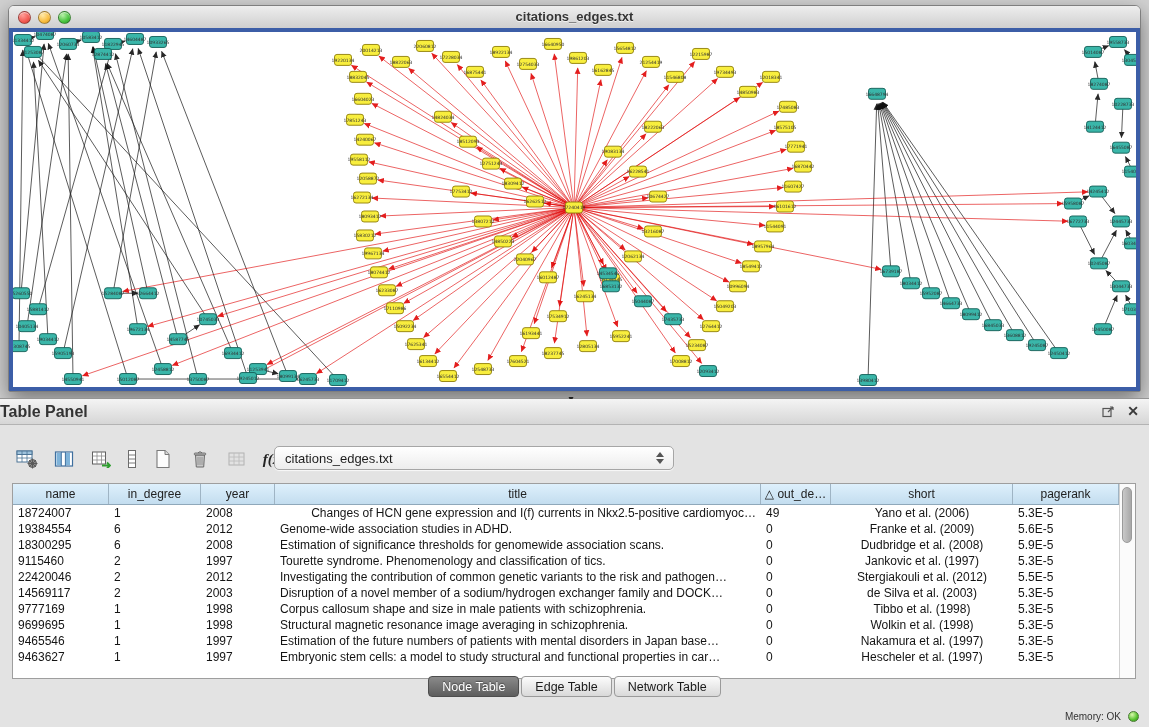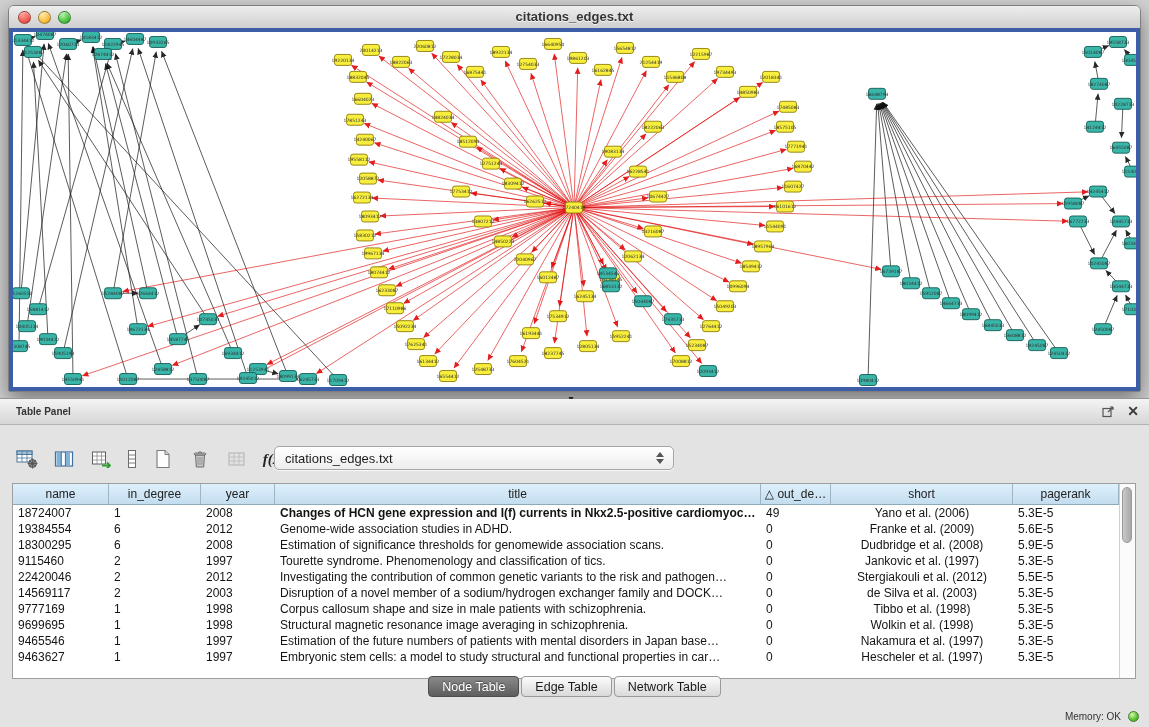--- a/index.html
+++ b/index.html
@@ -31,21 +31,21 @@
   #node-layer text{font-family:"DejaVu Sans",sans-serif;font-size:4.5px;
     fill:#333;text-anchor:middle;}
 
   
   .table-panel{position:absolute;left:0;top:398px;width:1149px;height:329px;
     background:#e3e3e3;border-top:1px solid #949494;}
   .splitter{position:absolute;left:50%;top:-6px;margin-left:-6px;font-size:10px;
     color:#222;cursor:row-resize;}
   .panel-header{height:25px;background:linear-gradient(#f4f4f4,#d6d6d6);
     border-bottom:1px solid #b3b3b3;position:relative;}
-  .panel-title{position:absolute;left:16px;top:0;line-height:25px;font-size:10px;
+  .panel-title{position:absolute;left:0;top:0;line-height:25px;font-size:16px;
     font-weight:bold;color:#333;}
   .panel-header-icons{position:absolute;right:10px;top:4px;display:flex;gap:12px;align-items:center;}
   .float-ic svg{display:block;}
   .close-ic{font-size:14px;font-weight:bold;color:#3a3a3a;line-height:16px;cursor:pointer;}
 
   .toolbar{position:absolute;left:14px;top:44px;height:32px;display:flex;
     align-items:center;gap:11px;}
   .tbtn{width:26px;height:26px;display:flex;align-items:center;justify-content:center;cursor:pointer;}
   .tbtn.narrow{width:14px;}
   .fx{font-family:"Liberation Serif",serif;font-style:italic;font-weight:bold;
@@ -908,21 +908,21 @@
             <div class="th" style="flex: 1 1 auto;">title</div>
             <div class="th" style="width: 70px;">△ out_de…</div>
             <div class="th" style="width: 182px;">short</div>
             <div class="th" style="width: 106px;">pagerank</div>
           </div>
         <div class="tbody">
             <div class="tr">
               <div class="td" style="width: 96px; text-align: left;">18724007</div>
               <div class="td" style="width: 92px; text-align: left;">1</div>
               <div class="td" style="width: 74px; text-align: left;">2008</div>
-              <div class="td" style="flex: 1 1 auto; text-align: left; font-weight: bold;">Changes of HCN gene expression and I(f) currents in Nkx2.5-positive cardiomyoc…</div>
+              <div class="td" style="flex: 1 1 auto; text-align: right;">Changes of HCN gene expression and I(f) currents in Nkx2.5-positive cardiomyoc…</div>
               <div class="td" style="width: 70px; text-align: left;">49</div>
               <div class="td" style="width: 182px; text-align: center;">Yano et al. (2006)</div>
               <div class="td" style="width: 106px; text-align: left;">5.3E-5</div>
             </div>
             <div class="tr">
               <div class="td" style="width: 96px; text-align: left;">19384554</div>
               <div class="td" style="width: 92px; text-align: left;">6</div>
               <div class="td" style="width: 74px; text-align: left;">2012</div>
               <div class="td" style="flex: 1 1 auto; text-align: left;">Genome-wide association studies in ADHD.</div>
               <div class="td" style="width: 70px; text-align: left;">0</div>

